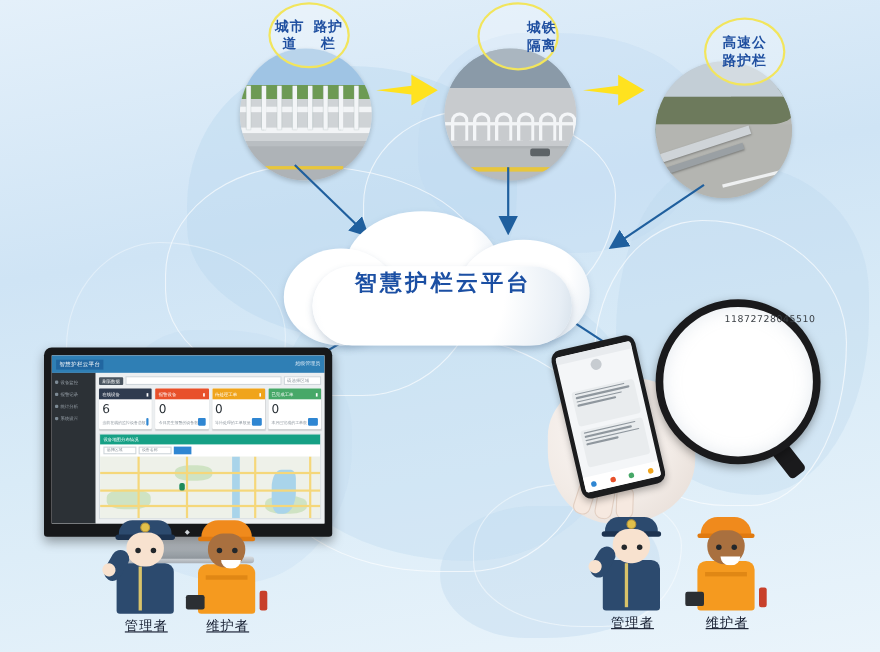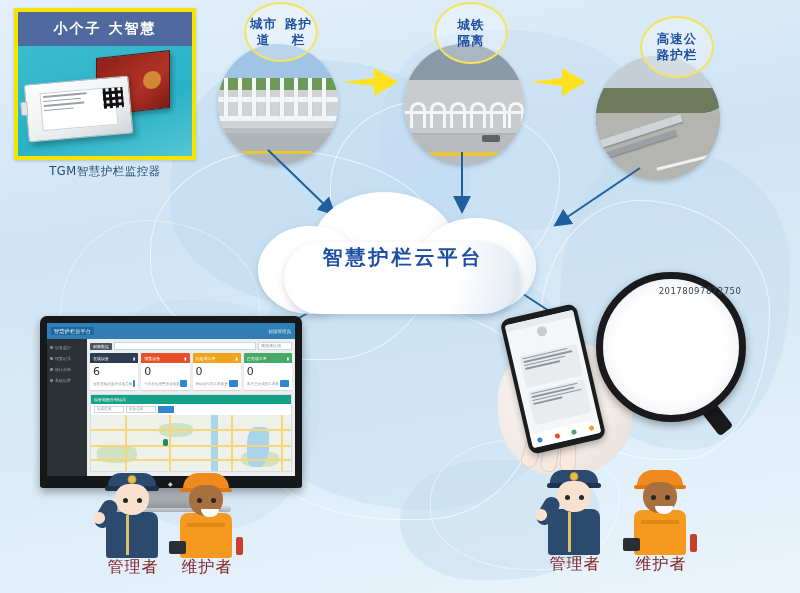--- a/index.html
+++ b/index.html
@@ -185,21 +185,21 @@
   .mag-meta{position:absolute;left:40px;top:32px;width:128px;text-align:center;z-index:3;
      font-size:6.5px;color:#8d949b;line-height:1.5;}
   .alert-box{position:absolute;left:14px;top:58px;width:176px;background:#ececec;
      border-radius:8px;padding:6px 8px 7px 8px;z-index:4;
      box-shadow:0 1px 3px rgba(0,0,0,.15);}
   .alert-box p{font-size:10.5px;line-height:1.45;color:#1b1d20;word-break:break-all;}
 
   
   .person{position:absolute;z-index:8;}
   .p-label{position:absolute;left:50%;transform:translateX(-50%);bottom:-19px;
-     font-size:16px;color:#7f1d1d;white-space:nowrap;letter-spacing:1px;}
+     font-size:12px;color:#0f172a;white-space:nowrap;letter-spacing:1px;text-decoration:underline;}
   .officer .cap{position:absolute;left:4px;top:0;width:48px;height:15px;background:#2c4a6e;border-radius:14px 14px 3px 3px;}
   .officer .cap:before{content:"";position:absolute;left:-3px;bottom:-3px;width:54px;height:5px;background:#1d3350;border-radius:3px;}
   .officer .badge{position:absolute;left:50%;transform:translateX(-50%);top:2px;width:9px;height:9px;border-radius:50%;background:#e2c04a;border:1px solid #b8963a;}
   .officer .face{position:absolute;left:11px;top:11px;width:34px;height:31px;background:#f8e2cf;border-radius:14px 14px 16px 16px;}
   .officer .eye{position:absolute;width:5px;height:5px;background:#23272b;border-radius:50%;top:14px;}
   .officer .body{position:absolute;left:2px;top:39px;width:52px;height:46px;background:#2c4a6e;border-radius:8px 8px 3px 3px;}
   .officer .arm{position:absolute;left:-6px;top:26px;width:16px;height:30px;background:#2c4a6e;border-radius:8px;transform:rotate(30deg);}
   .officer .hand2{position:absolute;left:-2px;top:16px;width:12px;height:12px;background:#f8e2cf;border-radius:50%;}
   .officer .stripe{position:absolute;left:22px;top:42px;width:3px;height:40px;background:#d9c36a;}
   .worker .helmet{position:absolute;left:5px;top:0;width:46px;height:17px;background:#f08a1c;border-radius:20px 20px 2px 2px;}
@@ -238,40 +238,20 @@
         <path d="M0,0 L9,4.5 L0,9 z" fill="#1f5f9e"></path>
       </marker>
     </defs>
     <line x1="268" y1="150" x2="330" y2="210" stroke="#1f5f9e" stroke-width="2" marker-end="url(#ah)"></line>
     <line x1="462" y1="152" x2="462" y2="206" stroke="#1f5f9e" stroke-width="2" marker-end="url(#ah)"></line>
     <line x1="640" y1="168" x2="560" y2="222" stroke="#1f5f9e" stroke-width="2" marker-end="url(#ah)"></line>
     <line x1="330" y1="300" x2="268" y2="336" stroke="#1f5f9e" stroke-width="2" marker-end="url(#ah)"></line>
     <line x1="520" y1="292" x2="566" y2="322" stroke="#1f5f9e" stroke-width="2" marker-end="url(#ah)"></line>
   </svg>
 
-  <div class="product-card">
-    <div class="product-inner">
-      <div class="product-title">小个子  大智慧</div>
-      <div class="prod-photo">
-        <div class="redbox"></div>
-        <div class="whitebox">
-          <div class="ear"></div>
-          <div class="label"></div>
-          <div class="lbl-lines">
-            <i style="width:44px"></i>
-              <i style="width:38px"></i>
-              <i style="width:41px"></i>
-              <i style="width:30px"></i>
-          </div>
-          <div class="qr"></div>
-        </div>
-      </div>
-    </div>
-  </div>
-  <div class="product-caption">TGM智慧护栏监控器</div>
 
   <div class="scene" id="scene1">
     <div class="photo">
       <div class="fence-rail" style="top:44%"></div>
       <div class="fence-rail" style="top:60%"></div>
       <div class="fence-bars">
         <i style="left:6px"></i>
           <i style="left:20px"></i>
           <i style="left:34px"></i>
           <i style="left:48px"></i>
@@ -301,21 +281,21 @@
       <div class="arch" style="left:46px"></div>
         <div class="arch" style="left:66px"></div>
       <div class="arch" style="left:86px"></div>
         <div class="arch" style="left:104px"></div>
       <div class="fence-rail" style="top:56%;height:3px"></div>
       <div style="position:absolute;left:0;right:0;bottom:0;height:24%;background:#b7bbbe"></div>
       <div class="road-line" style="left:0;bottom:8px;width:120px;height:4px;"></div>
       <div style="position:absolute;left:78px;bottom:22px;width:18px;height:7px;background:#5d6367;border-radius:2px"></div>
     </div>
   </div>
-  <div class="bubble" style="left:434px;top:2px;width:74px;height:62px;flex-direction:column;">
+  <div class="bubble" style="left:434px;top:2px;width:74px;height:62px;flex-direction:column;align-items:flex-end;">
     <span>城铁</span>
     <span>隔离</span>
   </div>
 
   <svg class="arrow-y" style="left:528px;top:52px;width:62px;height:50px;">
     <path d="M2,30 L34,26 L34,16 L58,30 L34,44 L34,34 Z" fill="#ffe21f"></path>
   </svg>
 
   <div class="scene" id="scene3">
     <div class="photo">
@@ -490,21 +470,21 @@
           <b style="background:#47a868"></b>
           <b style="background:#f0a41b"></b>
         </div>
       </div>
     </div>
   </div>
 
   <div id="mag">
     <div class="mag-handle"></div>
     <div class="mag-ring"></div>
-    <div class="mag-sender">20178097872750</div>
+    <div class="mag-sender">11872728045510</div>
   </div>
 
   <div class="person officer" style="left:104px;top:473px;width:58px;height:86px;">
     <div class="body"></div>
       <div class="stripe"></div>
     <div class="cap">
         <div class="badge"></div>
       </div>
     <div class="face">
         <div class="eye" style="left:8px"></div>

